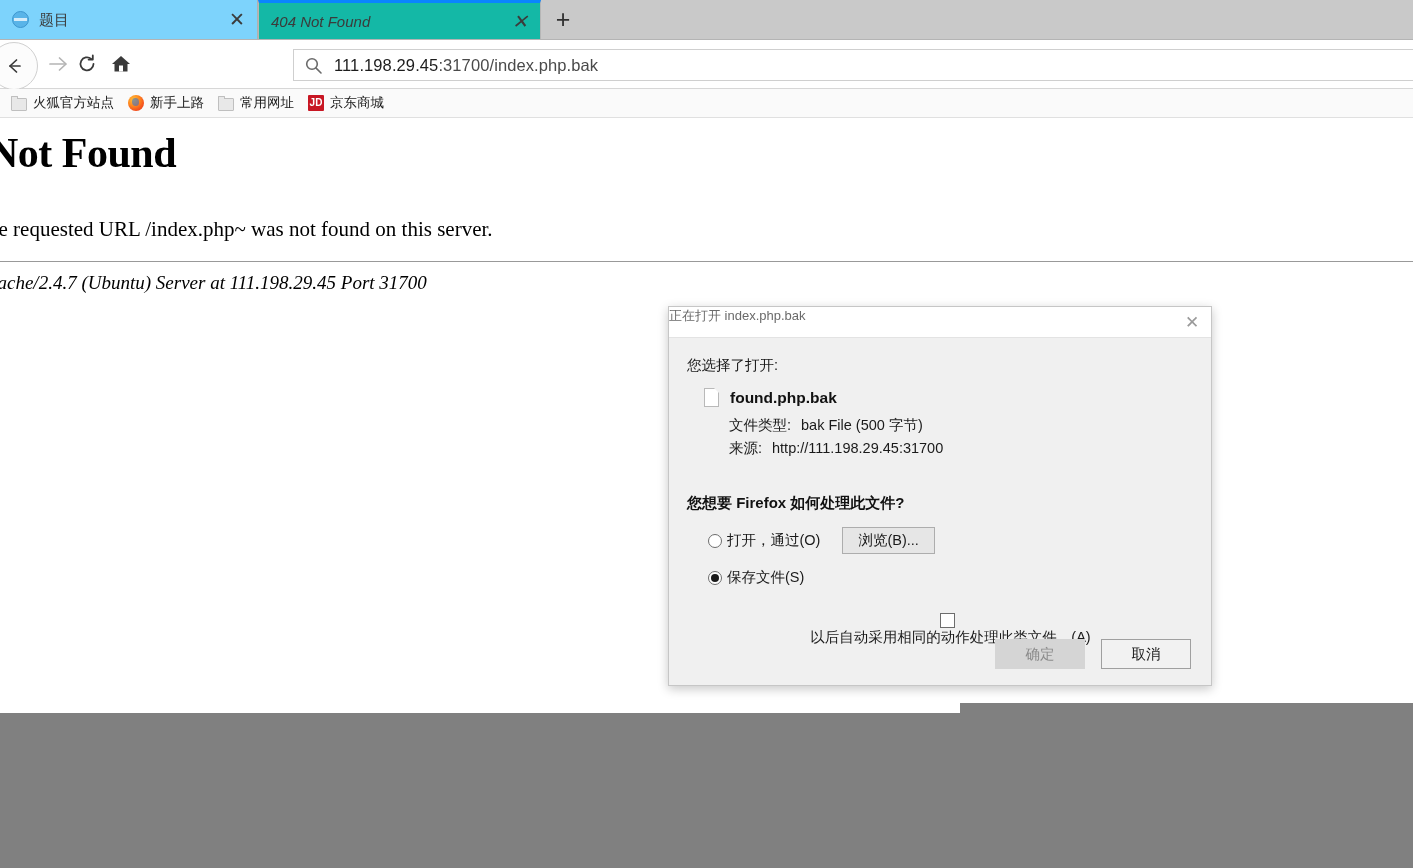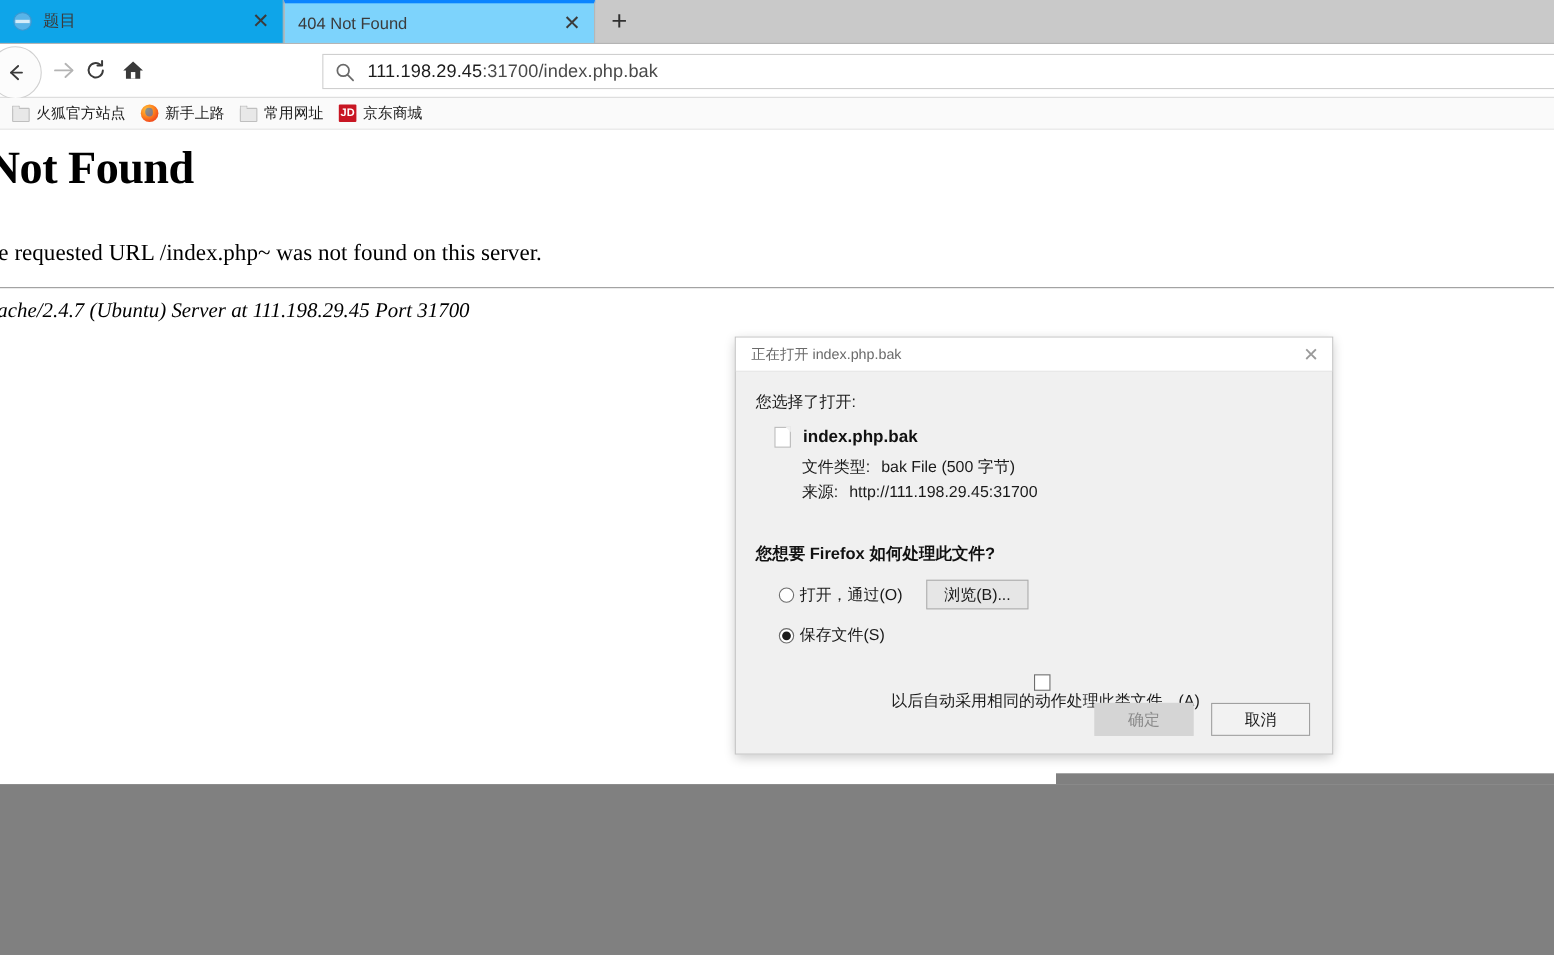--- a/index.html
+++ b/index.html
@@ -40,28 +40,29 @@
     top: 0;
     height: 39px;
     box-sizing: border-box;
     display: flex;
     align-items: center;
     padding: 0 10px 0 12px;
     font-size: 15px;
     color: #3b3b3b;
   }
   .tab.inactive {
-    background: #0ea5e9;
+    background: #7dd3fc;
     border-right: 1px solid #b0b0b0;
   }
   .tab.active {
-    background: #7dd3fc;
+    background: #14b8a6;
     border-top: 3px solid #0a84ff;
     border-left: 1px solid #b6b6b6;
     border-right: 1px solid #b6b6b6;
+    font-style: italic;
   }
   #tab-0 { left: 0px;   width: 258px; }
   #tab-1 { left: 258px; width: 283px; }
 
   .tab-favicon {
     width: 17px; height: 17px;
     flex: 0 0 17px;
     margin-right: 10px;
     position: relative;
   }
@@ -294,22 +295,20 @@
     font-size: 14.5px;
     color: #1a1a1a;
     z-index: 40;
   }
   #dialog-titlebar {
     position: relative;
     height: 30px;
     background: #ffffff;
     border-bottom: 1px solid #e3e3e3;
     display: flex;
-    align-items: center;
-    padding-left: 14px;
   }
   #dialog-title {
     font-size: 13px;
     color: #6a6a6a;
   }
   #dialog-close {
     position: absolute;
     right: 6px; top: 3px;
     width: 26px; height: 24px;
     display: flex;
@@ -567,21 +566,21 @@
     <span id="dialog-title">正在打开 index.php.bak</span>
     <span id="dialog-close">✕</span>
   </div>
 
   <div id="dialog-body">
 
     <p id="chose-to-open-label">您选择了打开:</p>
 
     <div id="file-row">
       <span id="file-doc-icon"></span>
-      <span id="file-name">index.php.bak</span>
+      <span id="file-name">found.php.bak</span>
     </div>
 
     <div class="detail-row">
       <span class="detail-label">文件类型:</span>
       <span class="detail-value">bak File (500 字节)</span>
     </div>
 
     <div class="detail-row">
       <span class="detail-label">来源:</span>
       <span class="detail-value">http://111.198.29.45:31700</span>

